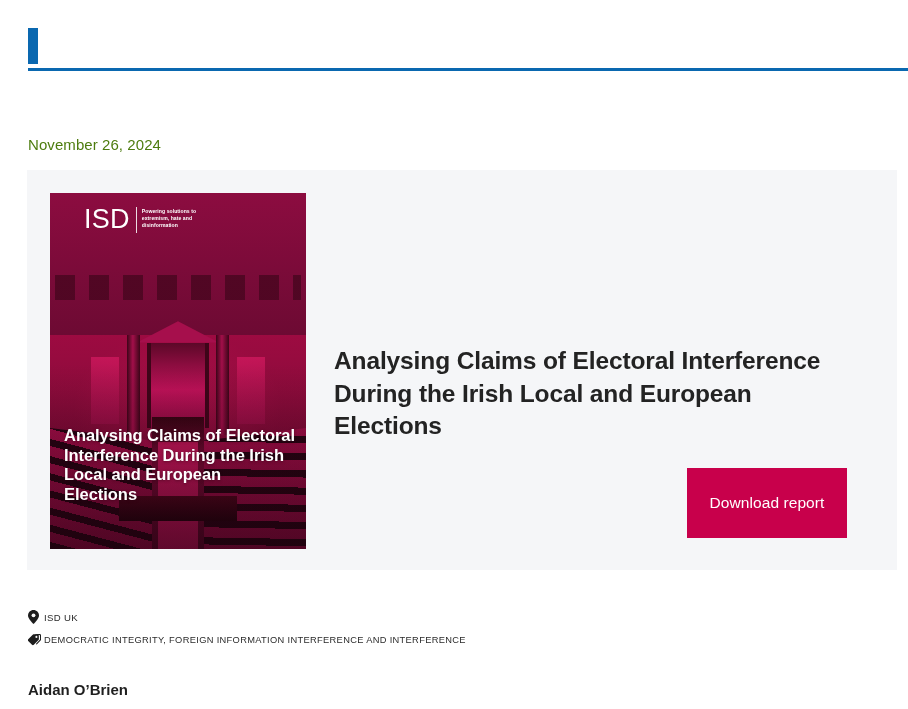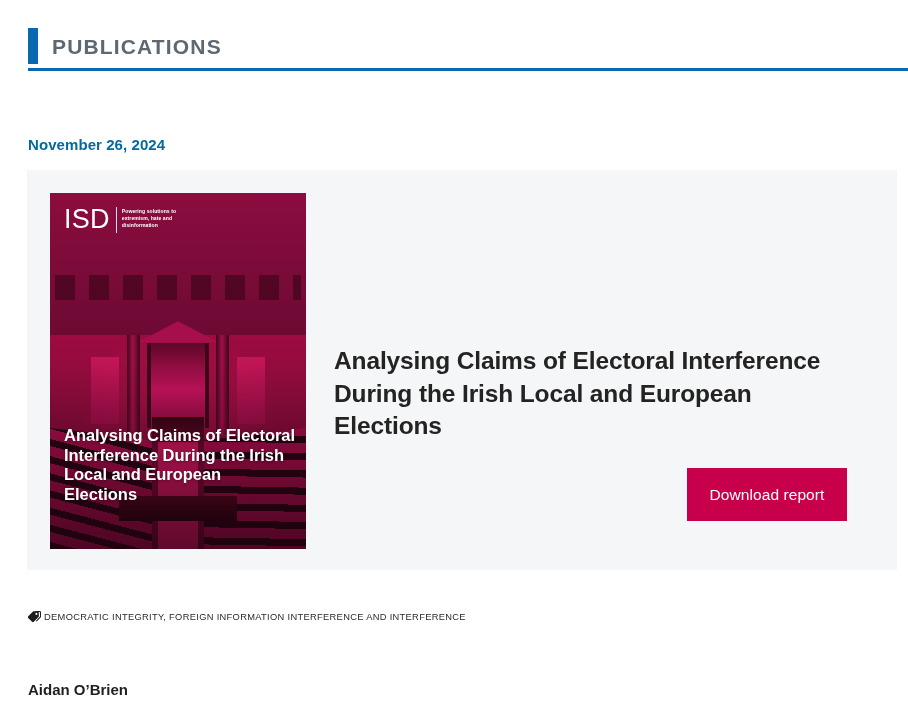--- a/index.html
+++ b/index.html
@@ -55,22 +55,22 @@
     height: 3px;
     background: #0a68b0;
   }
 
   
   .pub-date {
     position: absolute;
     left: 28px;
     top: 136px;
     font-size: 15px;
-    font-weight: bold;
-    color: #0369a1;
+    font-weight: normal;
+    color: #4d7c0f;
     letter-spacing: 0.005em;
     text-align: center;
   }
 
   
   .pub-card {
     position: absolute;
     left: 27px;
     top: 170px;
     width: 870px;
@@ -174,20 +174,21 @@
     top: 13px;
     display: flex;
     align-items: flex-start;
   }
   .cover-logo-mark {
     font-size: 27px;
     font-weight: normal;
     letter-spacing: 0.01em;
     color: #ffffff;
     line-height: 1;
+    margin-left: 20px;
   }
   .cover-logo-rule {
     width: 1px;
     height: 26px;
     background: rgba(255,255,255,0.85);
     margin: 1px 5px 0 6px;
   }
   .cover-logo-tag {
     font-size: 5.1px;
     line-height: 1.38;
@@ -222,21 +223,21 @@
     font-weight: bold;
     line-height: 1.33;
     color: #232323;
     letter-spacing: -0.005em;
   }
   .download-btn {
     position: absolute;
     left: 660px;
     top: 298px;
     width: 160px;
-    height: 53px;
+    height: 70px;
     background: #c8004b;
     color: #ffffff;
     font-size: 15.5px;
     display: flex;
     align-items: center;
     justify-content: center;
     border: none;
     cursor: pointer;
     font-family: "Liberation Sans", sans-serif;
     letter-spacing: 0.005em;
@@ -280,21 +281,20 @@
     color: #1f1f1f;
     text-align: right;
   }
 </style>
 </head>
 <body>
 
 <div class="page-header">
   <div class="header-inner">
     <div class="header-accent-bar"></div>
-    <div class="header-title">PUBLICATIONS</div>
   </div>
   <div class="header-rule"></div>
 </div>
 
 <div class="pub-date">November 26, 2024</div>
 
 <div class="pub-card">
 
   <div class="cover">
     <div class="cover-photo">
@@ -323,20 +323,29 @@
     <div class="cover-headline">Analysing Claims of Electoral Interference During the Irish Local and European Elections</div>
   </div>
 
   <div class="pub-title">Analysing Claims of Electoral Interference During the Irish Local and European Elections</div>
 
   <button class="download-btn">Download report</button>
 </div>
 
 <div class="meta-block">
 
+  <div class="meta-row">
+    <span class="meta-icon">
+      <svg width="11" height="14" viewBox="0 0 11 14" aria-hidden="true">
+        <path d="M5.5 0C2.46 0 0 2.46 0 5.5C0 9.1 5.5 14 5.5 14S11 9.1 11 5.5C11 2.46 8.54 0 5.5 0Z" fill="#1d1d1d"></path>
+        <circle cx="5.5" cy="5.3" r="1.9" fill="#f7f7f7"></circle>
+      </svg>
+    </span>
+    <span class="meta-text loc">ISD UK</span>
+  </div>
 
   <div class="meta-row">
     <span class="meta-icon">
       <svg width="13" height="12" viewBox="0 0 13 12" aria-hidden="true">
         <path d="M0.2 5.3L5.0 0.6C5.3 0.3 5.7 0.2 6.1 0.2L9.6 0.3C10.3 0.3 10.8 0.9 10.8 1.5L10.9 5.0C10.9 5.4 10.8 5.8 10.5 6.1L5.8 10.8C5.3 11.3 4.5 11.3 4.0 10.8L0.2 7.1C-0.3 6.6 -0.3 5.8 0.2 5.3Z" fill="#1d1d1d"></path>
         <circle cx="8.4" cy="2.9" r="1.05" fill="#f7f7f7"></circle>
         <path d="M7.8 0.3L11.3 0.4C12.0 0.4 12.5 1.0 12.5 1.6L12.6 5.1C12.6 5.5 12.5 5.9 12.2 6.2L8.6 9.8" fill="none" stroke="#1d1d1d" stroke-width="1.1" stroke-linecap="round" stroke-linejoin="round"></path>
       </svg>
     </span>
     <span class="meta-text">DEMOCRATIC INTEGRITY, FOREIGN INFORMATION INTERFERENCE AND INTERFERENCE</span>

